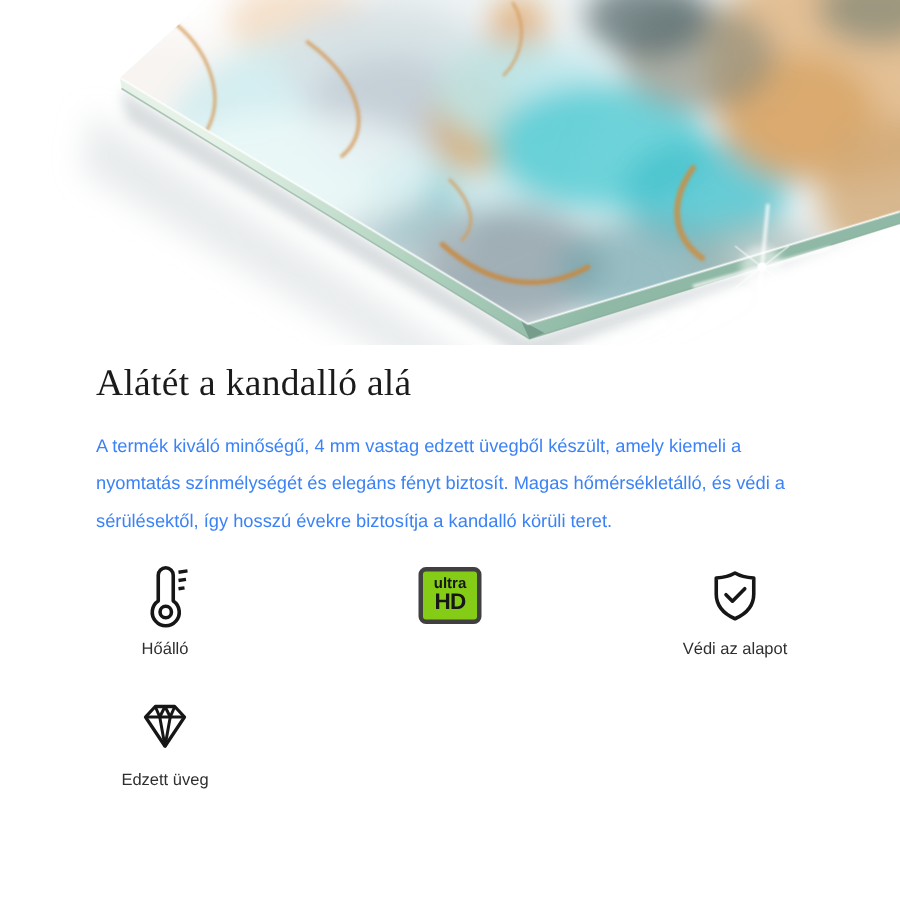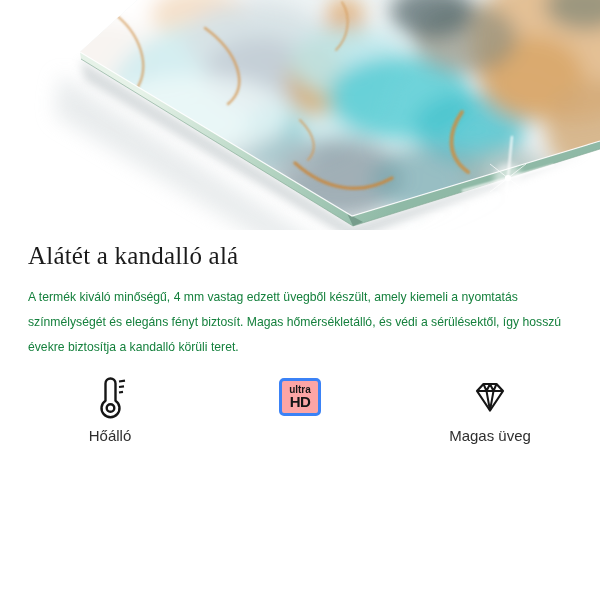--- a/index.html
+++ b/index.html
@@ -1,43 +1,43 @@
 <!DOCTYPE html>
 <html><head>
 <meta charset="utf-8">
 <style>
   html,body{margin:0;padding:0;}
   body{
     width:600px;height:600px;background:#ffffff;overflow:hidden;
     font-family:"Liberation Sans",sans-serif;
   }
   .hero{position:relative;width:600px;height:230px;background:#ffffff;}
-  .content{padding:0 28px;}
+  .content{padding:0 64px;}
   .title{
     margin:10px 0 0 0;
     font-family:"Liberation Serif","DejaVu Serif",serif;
     font-weight:400;font-size:25px;line-height:1.3;color:#1b1b1b;
     letter-spacing:.2px;
   }
   .title span{display:block;}
   .desc{
     margin:12px 0 0 0;max-width:552px;
-    font-size:12.2px;line-height:25px;color:#15803d;
+    font-size:12.2px;line-height:25px;color:#3b82f6;
   }
   .features{
     margin:14px auto 0;width:570px;
     display:grid;grid-template-columns:repeat(3,1fr);row-gap:22px;
   }
   .feature{display:flex;flex-direction:column;align-items:center;}
   .icon-box{height:46px;display:flex;align-items:center;justify-content:center;}
-  .feature-label{margin-top:7px;font-size:15px;color:#2e2e2e;white-space:nowrap;text-align:right;}
+  .feature-label{margin-top:7px;font-size:11px;color:#2e2e2e;white-space:nowrap;text-align:right;}
   .uhd{
-    width:42px;height:38px;border:3px solid #3b82f6;border-radius:5px;
+    width:42px;height:38px;border:3px solid #404040;border-radius:5px;
     display:flex;flex-direction:column;align-items:center;justify-content:center;
-    color:#161616;background:#fca5a5;box-sizing:border-box;
+    color:#161616;background:#84cc16;box-sizing:border-box;
   }
   .uhd .t{font-size:10px;font-weight:700;line-height:10px;}
   .uhd .b{font-size:15px;font-weight:700;line-height:14px;letter-spacing:-.5px;}
   svg .stroke{stroke:#161616;fill:none;}
 </style>
 </head>
 <body>
 
 <div class="hero">
   <svg width="600" height="230" viewBox="0 0 600 230">
@@ -150,28 +150,37 @@
 
   <div class="feature">
     <div class="icon-box">
       <div class="uhd">
         <span class="t">ultra</span>
         <span class="b">HD</span>
       </div>
     </div>
   </div>
 
+  <div class="feature">
+    <div class="icon-box">
+      <svg width="40" height="40" viewBox="0 0 40 40">
+        <path class="stroke" d="M20,5 C22.5,6.5 27.5,8 32.5,8.3 V19 C32.5,27 28,32 20,35.5 C12,32 7.5,27 7.5,19 V8.3 C12.5,8 17.5,6.5 20,5 Z" stroke-width="2.4" stroke-linejoin="round"></path>
+        <path class="stroke" d="M14,19.5 L18.3,23.8 L26.5,15.5" stroke-width="2.4" stroke-linecap="round" stroke-linejoin="round"></path>
+      </svg>
+    </div>
+    <div class="feature-label">Védi az alapot</div>
+  </div>
 
   <div class="feature">
     <div class="icon-box">
       <svg width="40" height="40" viewBox="0 0 40 40">
         <path class="stroke" d="M7,14 L13.5,7 H26.5 L33,14 L20,33.5 Z" stroke-width="2.2" stroke-linejoin="round"></path>
         <path class="stroke" d="M7,14 H33" stroke-width="2"></path>
         <path class="stroke" d="M13.5,7 L16.5,14 L20,7 L23.5,14 L26.5,7" stroke-width="2" stroke-linejoin="round"></path>
         <path class="stroke" d="M16.5,14 L20,33.5 M23.5,14 L20,33.5" stroke-width="2"></path>
       </svg>
     </div>
-    <div class="feature-label">Magas üveg</div>
+    <div class="feature-label">Edzett üveg</div>
   </div>
 
 
 
 </div>
 
 </body></html>

